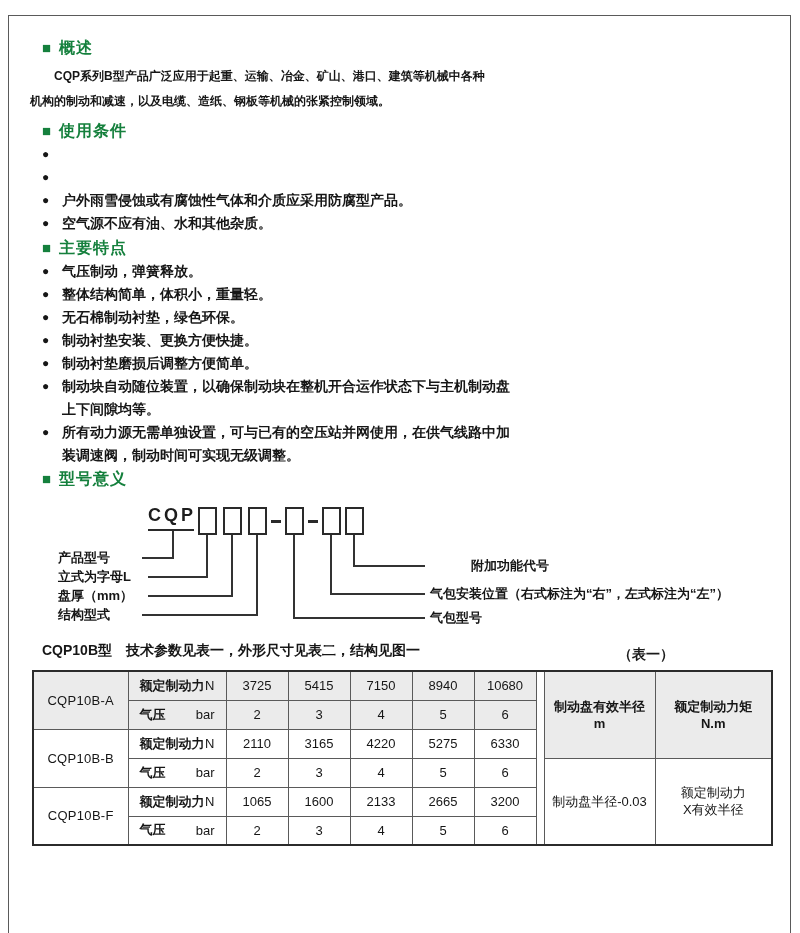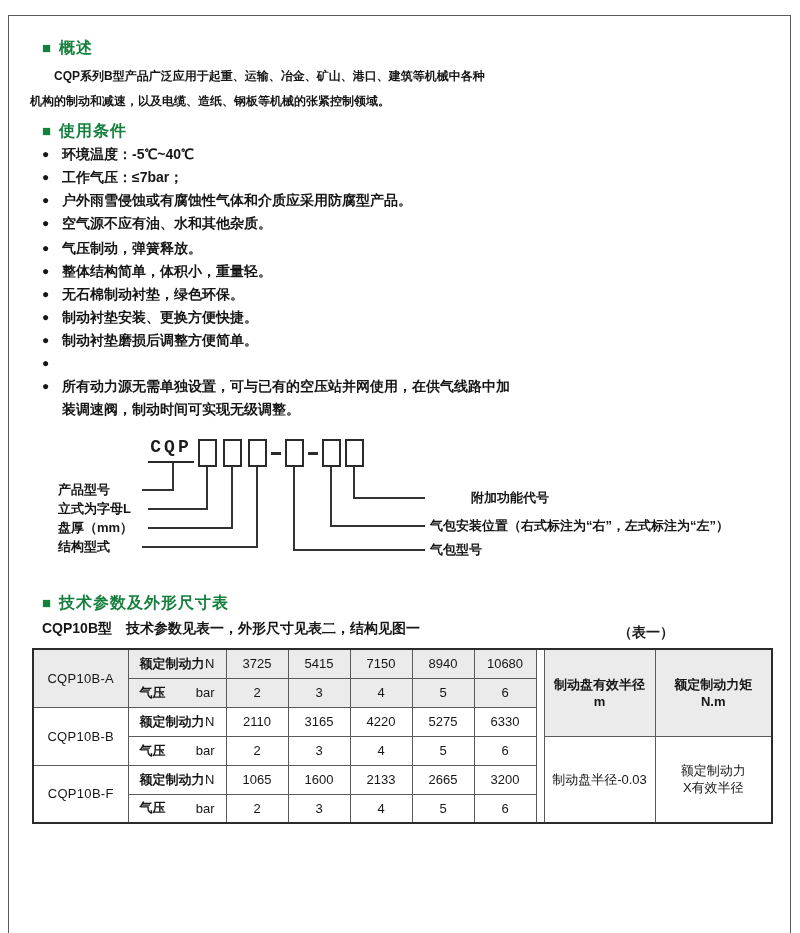--- a/index.html
+++ b/index.html
@@ -35,21 +35,21 @@
   #t-features   { margin-top: 3px; }
   #l-features   { margin-top: 2px; }
   #t-model      { margin-top: 2px; }
   #t-specs      { margin-top: 26px; }
 
   
   .diagram { position: relative; height: 136px; margin-top: 10px; width: 740px; }
   .cqp {
     position: absolute; left: 118px; top: 3px; width: 46px; height: 29px;
     border-bottom: 2px solid #2a2a2a; text-align: center;
-    font-family: Liberation Mono, monospace; font-size: 18px; font-weight: 700;
+    font-family: Liberation Sans, sans-serif; font-size: 18px; font-weight: 700;
     letter-spacing: 3px; line-height: 26px; color: #1d1d1d;
   }
   .mbox { position: absolute; top: 8px; width: 19px; height: 28px; border: 2px solid #2a2a2a; background: #fff; }
   .b1 { left: 168px; } .b2 { left: 193px; } .b3 { left: 218px; }
   .b4 { left: 255px; } .b5 { left: 292px; } .b6 { left: 315px; }
   .mdash { position: absolute; top: 21px; width: 10px; height: 3px; background: #2a2a2a; }
   .d1 { left: 241px; } .d2 { left: 278px; }
   .stem { position: absolute; width: 2px; background: #333; }
   .st-cqp { left: 142px; top: 32px; height: 28px; }
   .st1 { left: 176px; top: 36px; height: 43px; }
@@ -103,36 +103,37 @@
     <span class="marker">■</span><span>概述</span>
   </div>
   <div class="para">CQP系列B型产品广泛应用于起重、运输、冶金、矿山、港口、建筑等机械中各种机构的制动和减速，以及电缆、造纸、钢板等机械的张紧控制领域。</div>
 
   <div class="sec-title" id="t-conditions">
     <span class="marker">■</span><span>使用条件</span>
   </div>
   <div class="blist" id="l-conditions">
     <div class="bi">
         <span class="bu">●</span>
-        <span class="bt">环境温度：-5℃~40℃</span>
-      </div>
-    <div class="bi">
-        <span class="bu">●</span>
-        <span class="bt">工作气压：≤7bar；</span>
+      </div>
+    <div class="bi">
+        <span class="bu">●</span>
       </div>
     <div class="bi">
         <span class="bu">●</span>
         <span class="bt">户外雨雪侵蚀或有腐蚀性气体和介质应采用防腐型产品。</span>
       </div>
     <div class="bi">
         <span class="bu">●</span>
         <span class="bt">空气源不应有油、水和其他杂质。</span>
       </div>
   </div>
 
+  <div class="sec-title" id="t-features">
+    <span class="marker">■</span><span>主要特点</span>
+  </div>
   <div class="blist" id="l-features">
     <div class="bi">
         <span class="bu">●</span>
         <span class="bt">气压制动，弹簧释放。</span>
       </div>
     <div class="bi">
         <span class="bu">●</span>
         <span class="bt">整体结构简单，体积小，重量轻。</span>
       </div>
     <div class="bi">
@@ -142,27 +143,31 @@
     <div class="bi">
         <span class="bu">●</span>
         <span class="bt">制动衬垫安装、更换方便快捷。</span>
       </div>
     <div class="bi">
         <span class="bu">●</span>
         <span class="bt">制动衬垫磨损后调整方便简单。</span>
       </div>
     <div class="bi">
         <span class="bu">●</span>
+        <span class="bt">制动块自动随位装置，以确保制动块在整机开合运作状态下与主机制动盘上下间隙均等。</span>
       </div>
     <div class="bi">
         <span class="bu">●</span>
         <span class="bt">所有动力源无需单独设置，可与已有的空压站并网使用，在供气线路中加装调速阀，制动时间可实现无级调整。</span>
       </div>
   </div>
 
+  <div class="sec-title" id="t-model">
+    <span class="marker">■</span><span>型号意义</span>
+  </div>
 
   <div class="diagram">
     <div class="cqp">CQP</div>
     <div class="mbox b1"></div>
     <div class="mbox b2"></div>
     <div class="mbox b3"></div>
     <div class="mdash d1"></div>
     <div class="mbox b4"></div>
     <div class="mdash d2"></div>
     <div class="mbox b5"></div>
@@ -185,23 +190,20 @@
 
     <div class="dlabel dl1">产品型号</div>
     <div class="dlabel dl2">立式为字母L</div>
     <div class="dlabel dl3">盘厚（mm）</div>
     <div class="dlabel dl4">结构型式</div>
     <div class="dlabel dr1">附加功能代号</div>
     <div class="dlabel dr2">气包安装位置（右式标注为“右”，左式标注为“左”）</div>
     <div class="dlabel dr3">气包型号</div>
   </div>
 
-  <div class="sec-title" id="t-specs">
-    <span class="marker">■</span><span>技术参数及外形尺寸表</span>
-  </div>
   <div class="subtitle-row">
     <span class="subtitle">CQP10B型　技术参数见表一，外形尺寸见表二，结构见图一</span>
     <span class="table-tag">（表一）</span>
   </div>
 
   <table class="spec">
     <colgroup>
       <col style="width:95px">
         <col style="width:98px">
       <col style="width:62px">

